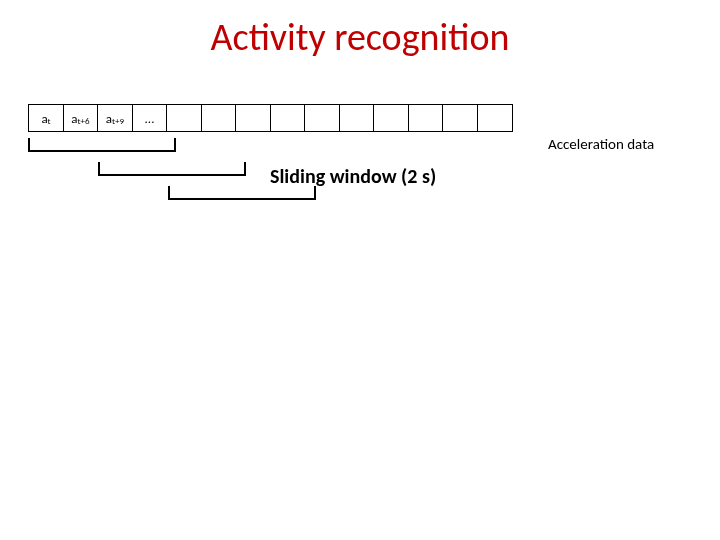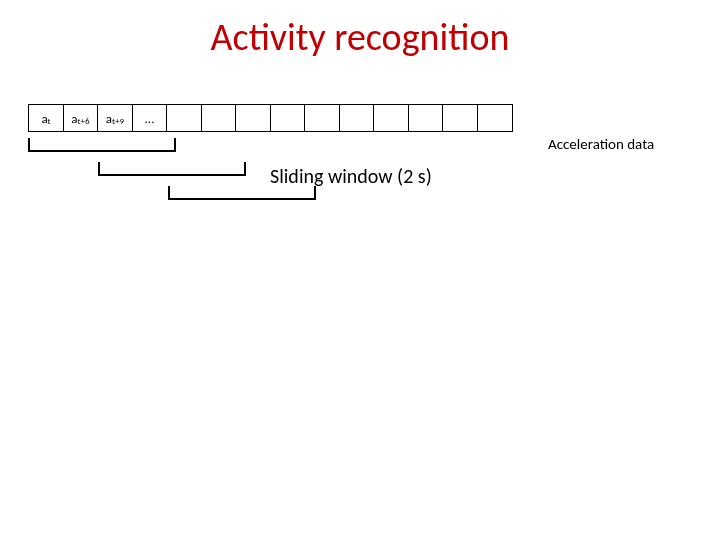--- a/index.html
+++ b/index.html
@@ -62,20 +62,21 @@
     border-right: 2px solid #000;
     border-bottom: 2px solid #000;
     height: 12px;
   }
   .window-label {
     position: absolute;
     top: 164px;
     left: 270px;
     font-size: 20px;
     color: #000;
+    font-weight: bold;
   }
 </style>
 </head>
 <body>
 
 <div class="title">Activity recognition</div>
 
 <div class="accel-label">Acceleration data</div>
 
 <div class="data-row">

